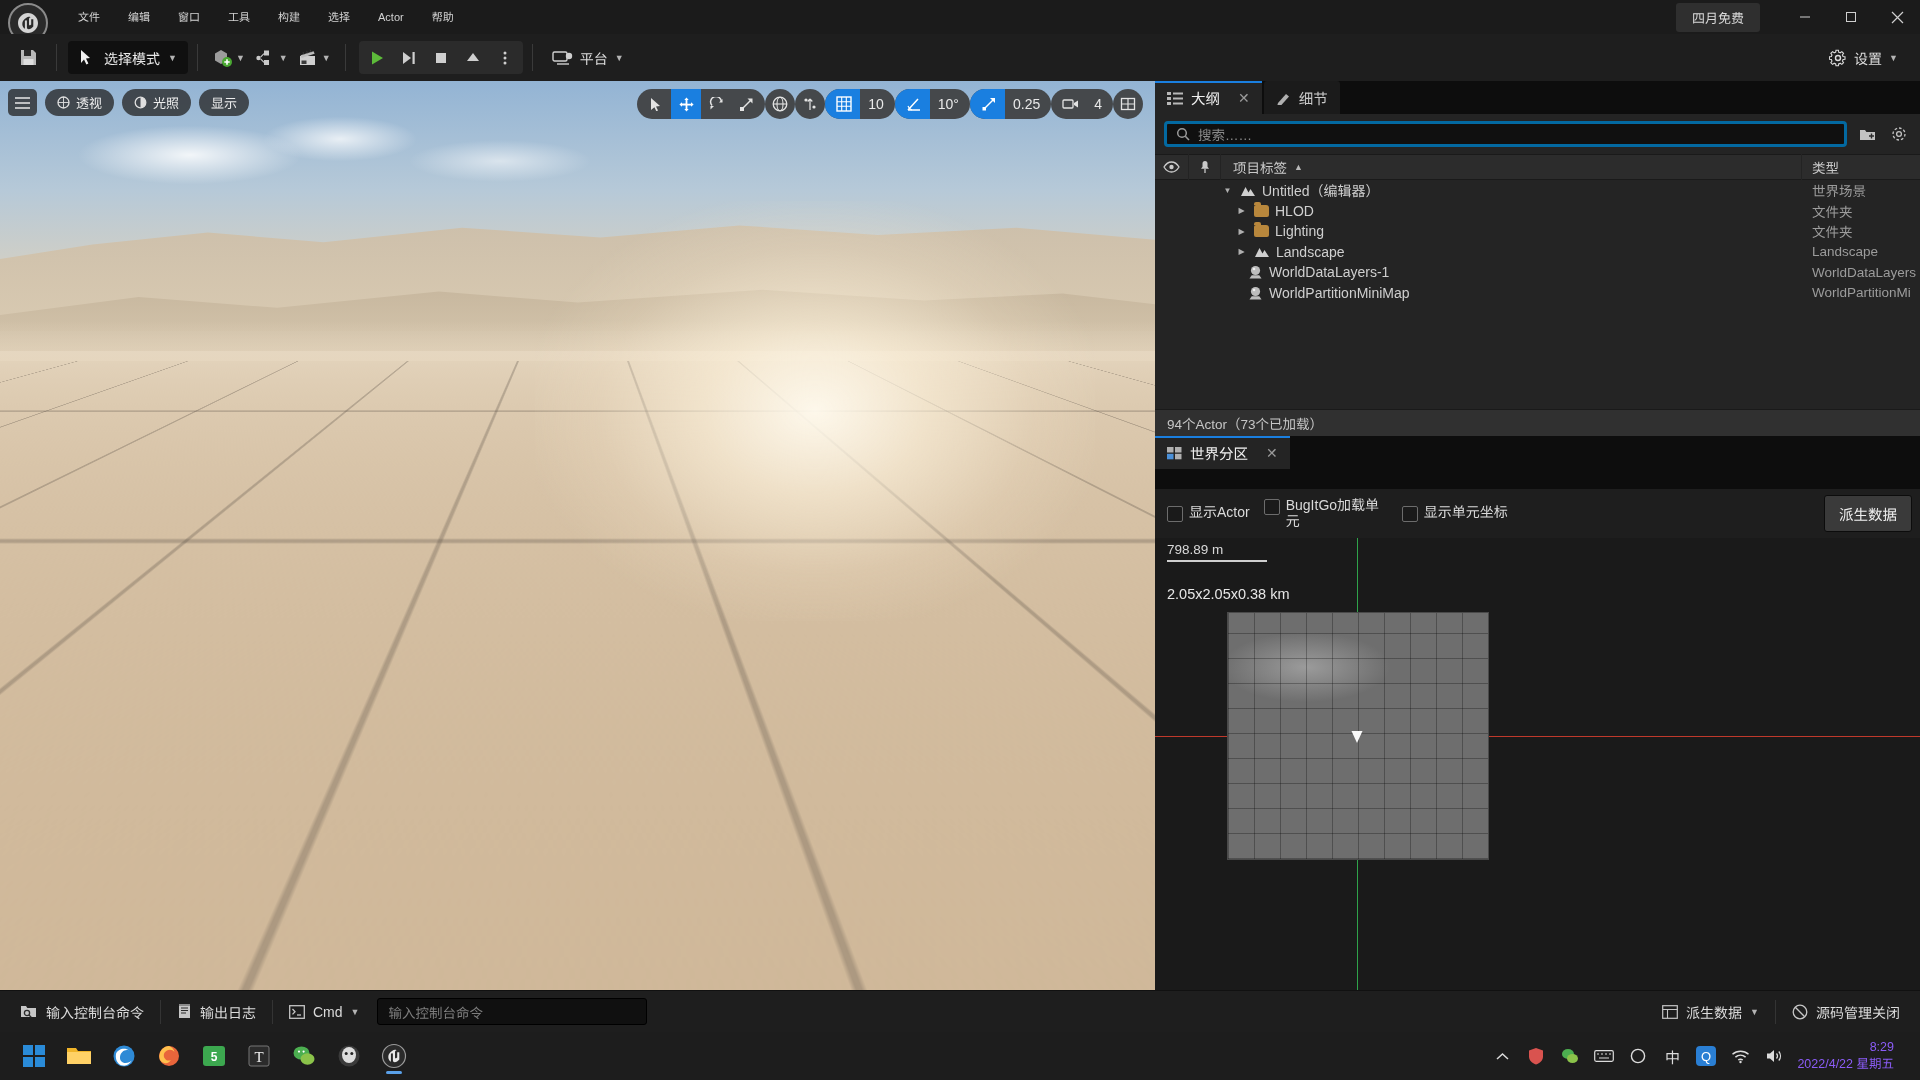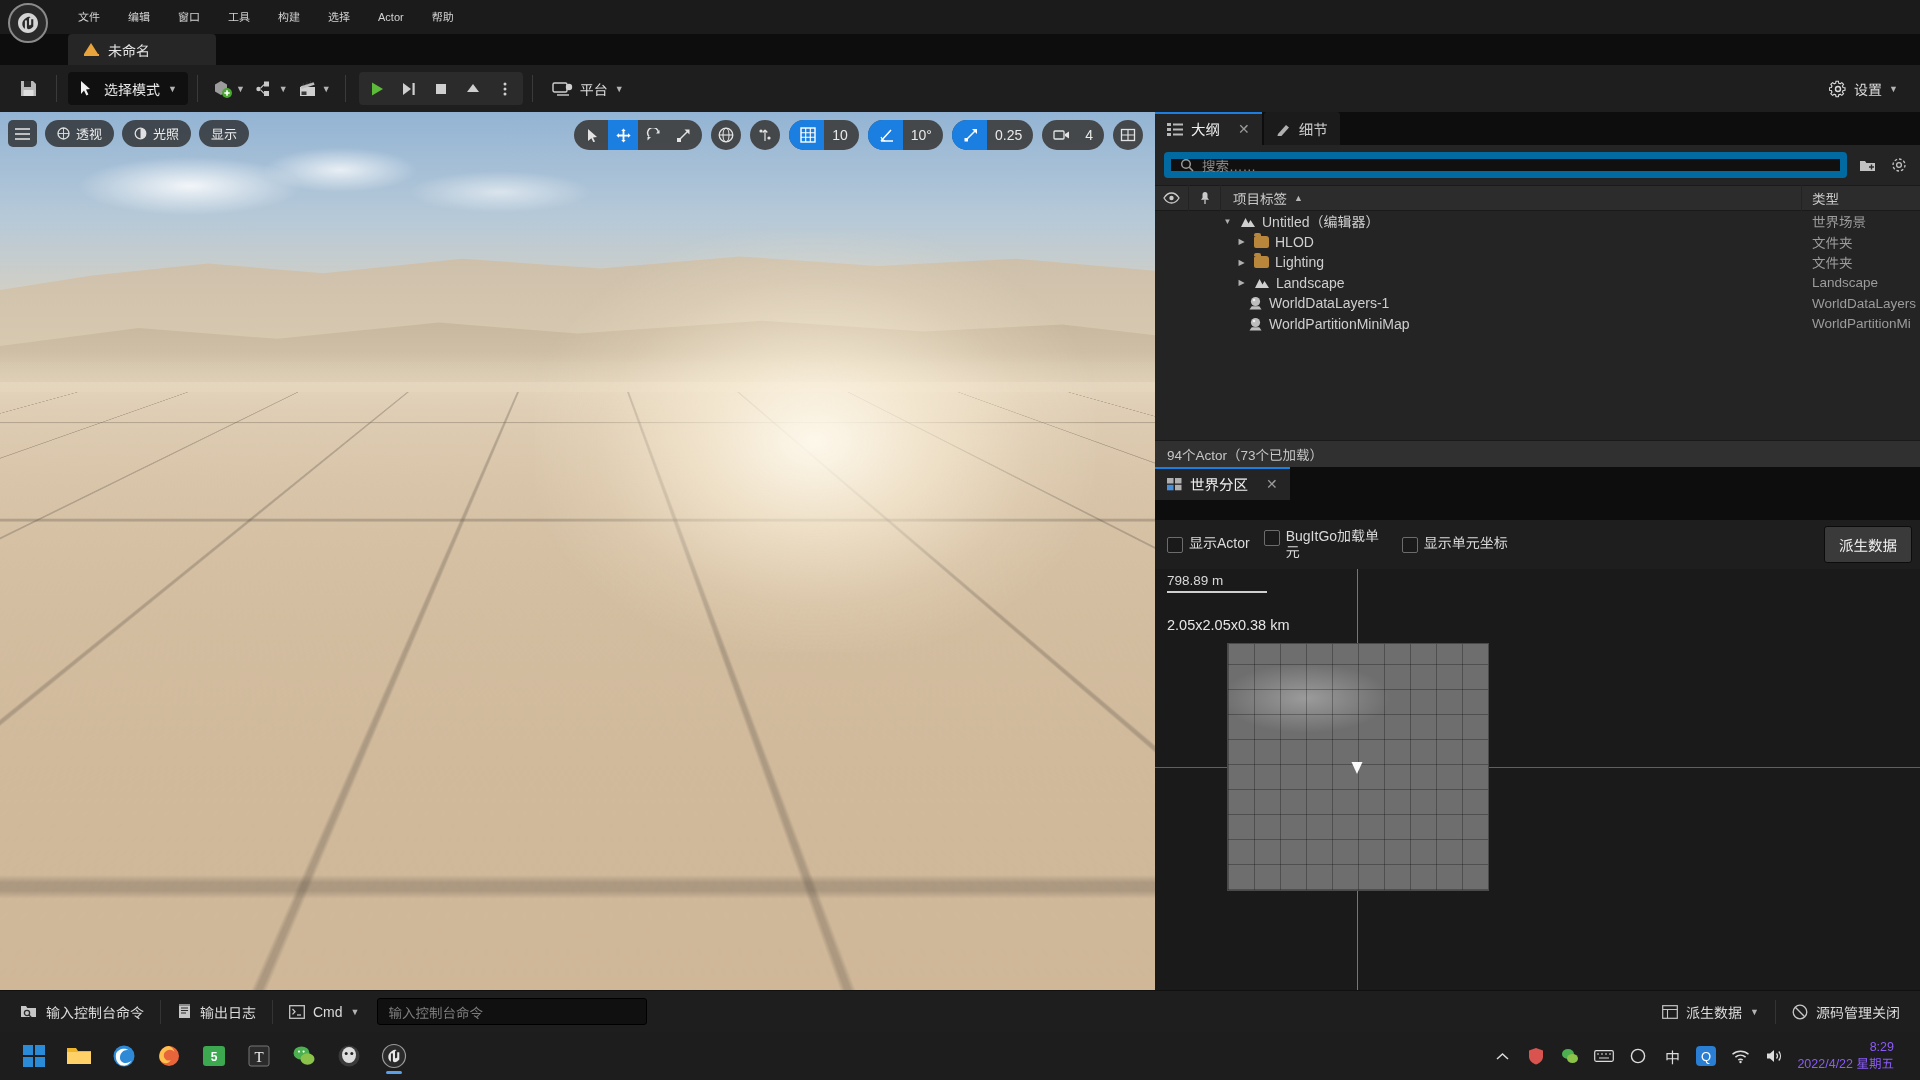--- a/index.html
+++ b/index.html
@@ -136,21 +136,21 @@
   
   .vp-topleft { position: absolute; left: 8px; top: 8px; display: flex; gap: 8px; align-items: center; }
   .vp-pill {
     height: 27px; background: rgba(40,40,40,.78); border-radius: 14px; display: flex;
     align-items: center; gap: 6px; padding: 0 12px; font-size: 13px; color: #ececec;
   }
   .vp-sq {
     width: 29px; height: 27px; background: rgba(40,40,40,.78); border-radius: 5px;
     display: flex; align-items: center; justify-content: center; color: #e8e8e8;
   }
-  .vp-topright { position: absolute; right: 12px; top: 8px; display: flex; gap: 9px; align-items: flex-end; }
+  .vp-topright { position: absolute; right: 12px; top: 8px; display: flex; align-items: flex-end; }
   .seg {
     display: flex; height: 30px; border-radius: 15px; overflow: hidden;
     background: rgba(60,60,60,.9);
   }
   .seg .s { width: 30px; display: flex; align-items: center; justify-content: center; color: #e3e3e3; }
   .seg .s.on { background: #1a7fe0; color: #fff; }
   .seg .s:first-child { padding-left: 4px; width: 34px; }
   .seg .s:last-child { padding-right: 4px; width: 34px; }
   .rnd {
     width: 30px; height: 30px; border-radius: 50%; background: rgba(60,60,60,.9);
@@ -175,21 +175,21 @@
     border-radius: 3px 3px 0 0; position: relative;
   }
   .dtab.active { background: #242424; color: #f0f0f0; }
   .dtab.active::after { content:""; position:absolute; left:0; right:0; top:0; height:2px; background:#1a7fe0; }
   .dtab .x { font-size: 14px; color: #9a9a9a; margin-left: 10px; }
 
   .panel { background: #242424; display: flex; flex-direction: column; min-height: 0; }
   .outliner { flex: none; height: 322px; }
   .search-row { padding: 7px 9px 7px 9px; display: flex; align-items: center; gap: 8px; }
   .search-box {
-    flex: 1; height: 26px; background: #101010; border: 7px solid #0369a1; border-radius: 4px;
+    flex: 1; height: 26px; background: #101010; border: 3px solid #0369a1; border-radius: 4px;
     display: flex; align-items: center; gap: 8px; padding: 0 9px; color: #8a8a8a; font-size: 13.5px;
   }
   .ico-btn { width: 24px; height: 24px; display: flex; align-items: center; justify-content: center; color: #c2c2c2; border-radius: 3px; }
   .col-head {
     height: 26px; background: #2c2c2c; display: flex; align-items: center; font-size: 13.5px;
     color: #cacaca; border-top: 1px solid #1a1a1a; border-bottom: 1px solid #1a1a1a;
   }
   .col-head .c { display: flex; align-items: center; justify-content: center; height: 26px; }
   .ch-eye { width: 34px; border-right: 1px solid #232323; }
   .ch-pin { width: 32px; border-right: 1px solid #232323; }
@@ -282,28 +282,40 @@
     <div class="menu-items">
       <div class="menu-item">文件</div>
       <div class="menu-item">编辑</div>
       <div class="menu-item">窗口</div>
       <div class="menu-item">工具</div>
       <div class="menu-item">构建</div>
       <div class="menu-item">选择</div>
       <div class="menu-item">Actor</div>
       <div class="menu-item">帮助</div>
     </div>
+    <div class="title-right">
+      <div class="promo">四月免费</div>
+      <div class="wbtn">
+        <svg width="12" height="12" viewBox="0 0 12 12">
+            <rect x="1" y="5.5" width="10" height="1" fill="#cfcfcf"></rect>
+          </svg>
+      </div>
+      <div class="wbtn">
+        <svg width="12" height="12" viewBox="0 0 12 12">
+            <rect x="1.5" y="1.5" width="9" height="9" fill="none" stroke="#cfcfcf" stroke-width="1"></rect>
+          </svg>
+      </div>
+      <div class="wbtn close">
+        <svg width="13" height="13" viewBox="0 0 13 13">
+            <path d="M1 1l11 11M12 1L1 12" stroke="#cfcfcf" stroke-width="1.2"></path>
+          </svg>
+      </div>
+    </div>
   </div>
 
-  <div class="tabrow">
-    <div class="proj-tab">
-      <span class="tri-icon"></span>
-      <span>未命名</span>
-    </div>
-  </div>
 
   <div class="toolbar">
     <div class="tb-icobtn">
       <svg width="19" height="19" viewBox="0 0 19 19">
           <path d="M2 2h12l3 3v12H2V2z" fill="#b9b9b9"></path>
           <rect x="5" y="2" width="7" height="6" fill="#2b2b2b"></rect>
           <rect x="4.5" y="11" width="10" height="6" fill="#dedede"></rect>
         </svg>
     </div>
     <div class="tb-sep"></div>

